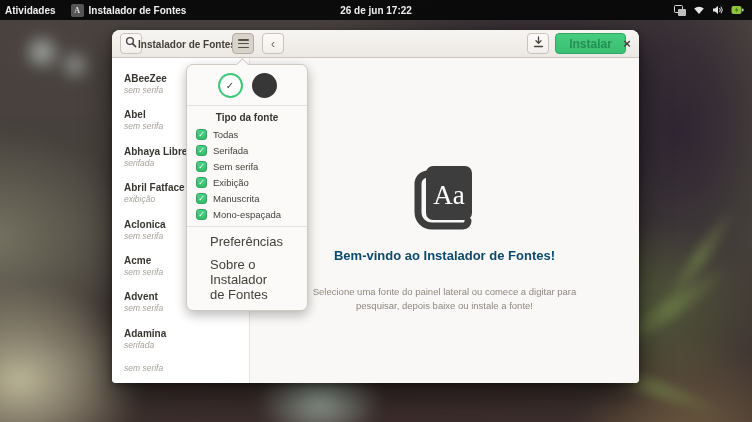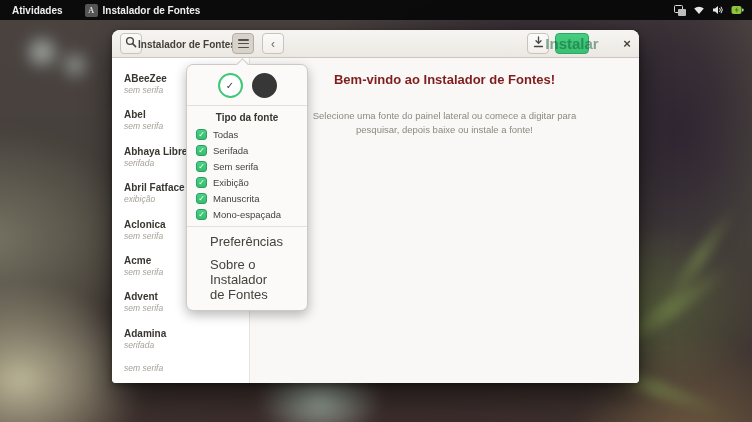--- a/index.html
+++ b/index.html
@@ -23,21 +23,21 @@
       linear-gradient(180deg, #4a4240 0%, #45403a 55%, #3c2f2c 100%);
   }
   .leaf { position:absolute; background:linear-gradient(90deg, rgba(110,130,70,.0), rgba(120,140,75,.55), rgba(110,130,70,0)); filter:blur(5px); border-radius:50%; }
   .leaf1 { width:140px; height:18px; left:600px; top:300px; transform:rotate(-35deg); }
   .leaf2 { width:120px; height:14px; left:640px; top:250px; transform:rotate(-55deg); }
   .leaf3 { width:150px; height:16px; left:580px; top:380px; transform:rotate(20deg); }
 
   
   .topbar { position:absolute; left:0; top:0; width:752px; height:20px; background:rgba(9,9,9,.97);
             display:flex; align-items:center; color:#efefef; font-size:10px; font-weight:bold; z-index:50; }
-  .tb-activities { padding:0 12px; height:100%; display:flex; align-items:center; }
+  .tb-activities { padding:0 5px; height:100%; display:flex; align-items:center; }
   .tb-app { display:flex; align-items:center; gap:5px; padding:0 10px; height:100%; }
   .tb-appicon { width:13px; height:13px; border-radius:2px; background:#555; display:flex; align-items:center; justify-content:center;
                 color:#ddd; font-size:8px; font-family:"Liberation Serif",serif; }
   .tb-clock { position:absolute; left:0; right:0; text-align:center; pointer-events:none; }
   .tb-tray { margin-left:auto; display:flex; align-items:center; gap:7px; padding-right:8px; z-index:2; }
   .tb-tray svg { display:block; }
 
   
   .window { position:absolute; left:112px; top:30px; width:527px; height:353px;
             border-radius:8px 8px 4px 4px; box-shadow:0 14px 30px rgba(0,0,0,.55), 0 2px 6px rgba(0,0,0,.35);
@@ -46,41 +46,41 @@
                background:linear-gradient(180deg,#f7f5f2,#ebe8e3); border-bottom:1px solid #cdc7bf;
                border-radius:8px 8px 0 0; }
   .hb-btn { position:absolute; top:3px; height:21px; border:1px solid #c9c3ba; border-radius:4px;
             background:linear-gradient(180deg,#fcfbfa,#f2efeb); display:flex; align-items:center; justify-content:center;
             color:#4a463f; cursor:pointer; }
   .hb-btn.pressed { background:#d7d2ca; border-color:#b4ada3; }
   .hb-search { left:8px; width:22px; }
   .hb-menu { left:120px; width:22px; }
   .hb-back { left:150px; width:22px; font-size:12px; color:#6d675e; }
   .hb-download { left:415px; width:22px; }
-  .hb-install { left:443px; width:34px; border:1px solid #2fa765; background:linear-gradient(180deg,#46cd7f,#3bbf72);
-                color:rgba(9,84,45,.48); font-weight:bold; font-size:15px; }
+  .hb-install { left:443px; width:71px; border:1px solid #2fa765; background:linear-gradient(180deg,#46cd7f,#3bbf72);
+                color:rgba(9,84,45,.48); font-weight:bold; font-size:12px; }
   .hb-close { left:504px; width:22px; border:none; background:none; font-size:13px; color:#47433c; font-weight:bold; }
   .hb-title { position:absolute; left:20px; top:0; width:110px; height:28px; display:flex; align-items:center; justify-content:center;
               font-size:10px; font-weight:bold; color:#43403a; }
   .hb-menu .bars { width:11px; height:9px; display:flex; flex-direction:column; justify-content:space-between; }
   .hb-menu .bars i { display:block; height:1.5px; background:#55514a; border-radius:1px; }
 
   
   .sidebar { position:absolute; left:0; top:28px; bottom:0; width:138px; background:#ffffff;
              border-right:1px solid #e7e3dd; border-radius:0 0 0 4px; overflow:hidden; }
   .font-list { list-style:none; padding-top:8px; }
   .font-item { height:36.4px; padding:6px 0 0 12px; cursor:pointer; }
   .font-name { font-size:10px; font-weight:bold; color:#393630; line-height:13px; }
   .font-cat { font-size:8.5px; font-style:italic; color:#a6a199; line-height:11px; }
 
   
   .main { position:absolute; left:138px; right:0; top:28px; bottom:0; background:#f9f8f6;
           border-radius:0 0 4px 0; display:flex; flex-direction:column; align-items:center; }
   .book { margin-top:106px; }
-  .welcome-title { margin-top:14px; font-size:13px; font-weight:bold; color:#7f1d1d; }
+  .welcome-title { margin-top:14px; font-size:13px; font-weight:bold; color:#0c4a6e; }
   .welcome-sub { margin-top:22px; width:280px; text-align:center; font-size:9.5px; line-height:1.5; color:#8e897f; }
 
   
   .popover { position:absolute; left:186px; top:64px; width:122px; background:#fbfaf8;
              border:1px solid #cfc9c1; border-radius:7px; box-shadow:0 4px 12px rgba(0,0,0,.28);
              z-index:30; padding-bottom:4px; }
   .popover .arrow { position:absolute; top:-5px; left:51px; width:9px; height:9px; background:#fbfaf8;
                     border-left:1px solid #cfc9c1; border-top:1px solid #cfc9c1; transform:rotate(45deg); }
   .themes { display:flex; justify-content:center; gap:9px; padding:8px 0 7px; }
   .theme-circle { width:25px; height:25px; border-radius:50%; cursor:pointer; }
@@ -103,20 +103,21 @@
 <div class="leaf leaf1"></div>
 <div class="leaf leaf2"></div>
 <div class="leaf leaf3"></div>
 
 <div class="topbar">
   <div class="tb-activities">Atividades</div>
   <div class="tb-app">
     <span class="tb-appicon">A</span>
     <span>Instalador de Fontes</span>
   </div>
+  <div class="tb-clock">26 de jun 17:22</div>
   <div class="tb-tray">
     <span>
       <svg width="12" height="11" viewBox="0 0 12 11">
           <rect x="0.5" y="0.5" width="8" height="7" rx="1" fill="none" stroke="#dcdcdc"></rect>
           <rect x="4" y="4" width="8" height="7" rx="1" fill="#bdbdbd"></rect>
         </svg>
     </span>
     <span>
       <svg width="12" height="10" viewBox="0 0 12 10">
           <path d="M6 9 L1.2 3.4 A7.4 7.4 0 0 1 10.8 3.4 Z" fill="#e6e6e6"></path>
@@ -217,20 +218,27 @@
           <div class="font-cat">serifada</div>
         </li>
 
         <li class="font-item">
           <div class="font-cat">sem serifa</div>
         </li>
       </ul>
   </div>
 
   <div class="main">
+    <div class="book">
+      <svg width="64" height="66" viewBox="0 0 64 66">
+        <path d="M14 10 C 8 11, 5 15, 5 20 L5 48 C5 56 11 62 19 62 L50 62 C53 62 55 60 55 57" fill="none" stroke="#3d3d3d" stroke-width="7" stroke-linecap="round"></path>
+        <rect x="13" y="2" width="46" height="54" rx="7" fill="#3d3d3d"></rect>
+        <text x="36" y="40" text-anchor="middle" font-family="Liberation Serif, serif" font-size="27" fill="#ffffff">Aa</text>
+      </svg>
+    </div>
     <div class="welcome-title">Bem-vindo ao Instalador de Fontes!</div>
     <div class="welcome-sub">Selecione uma fonte do painel lateral ou comece a digitar para pesquisar, depois baixe ou instale a fonte!</div>
   </div>
 
 </div>
 
 <div class="popover">
   <div class="arrow"></div>
   <div class="themes">
     <div class="theme-circle theme-light">

